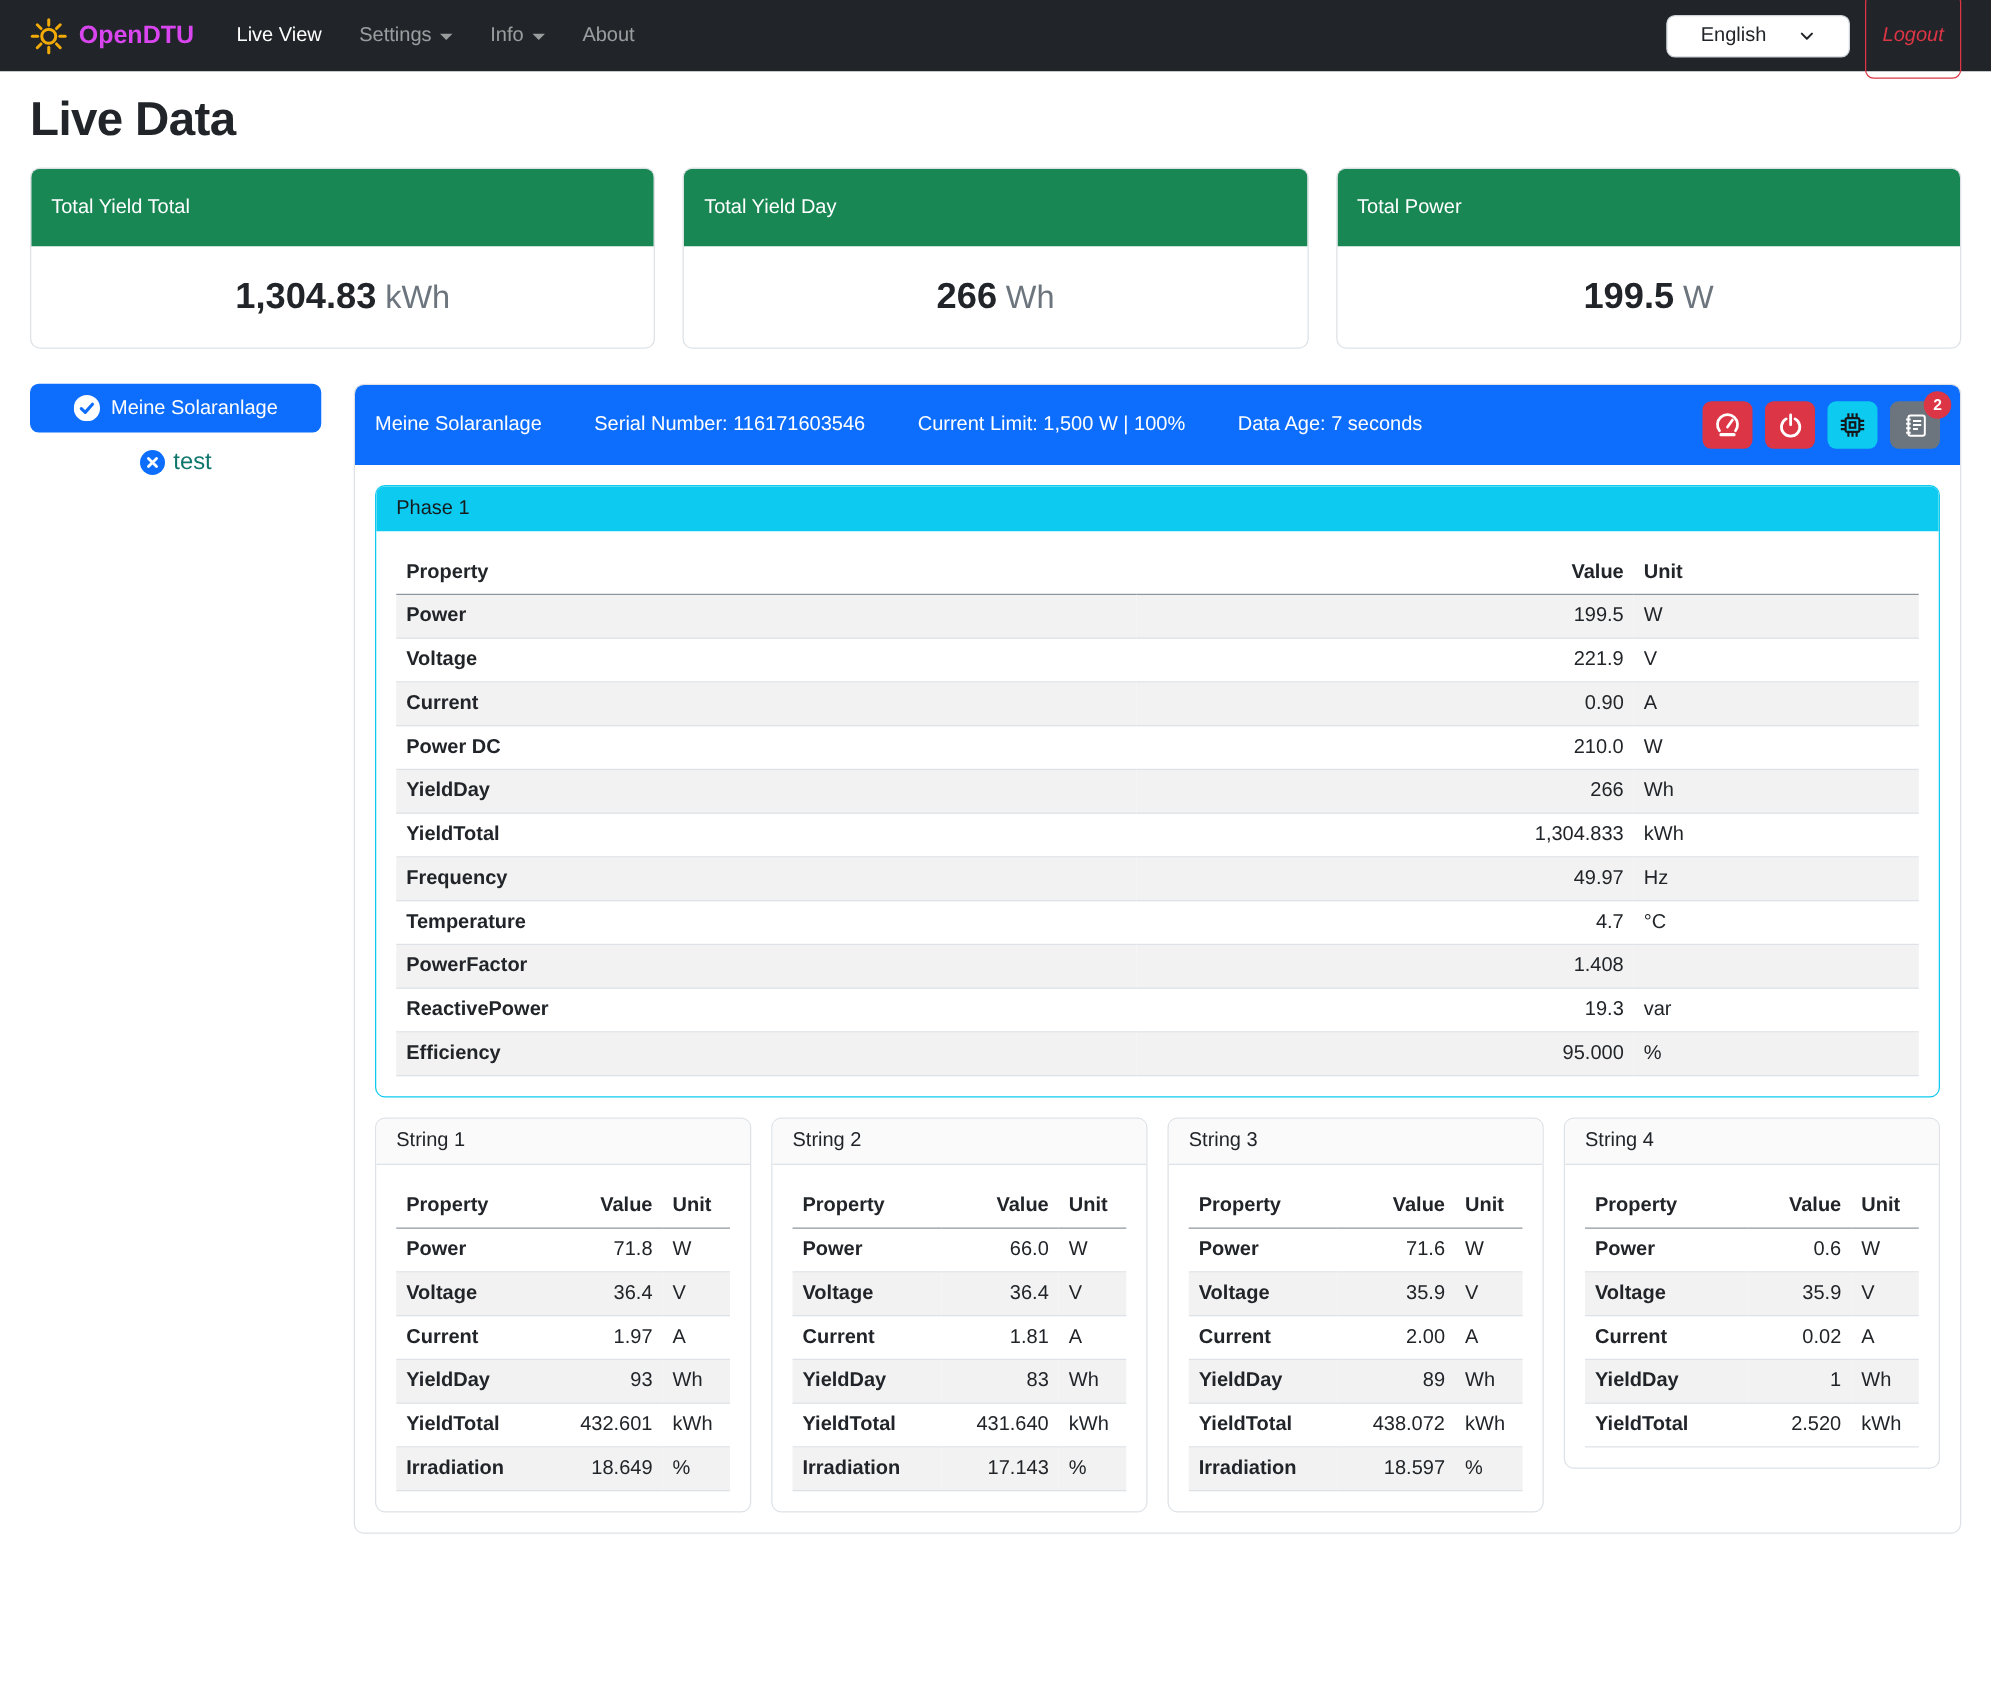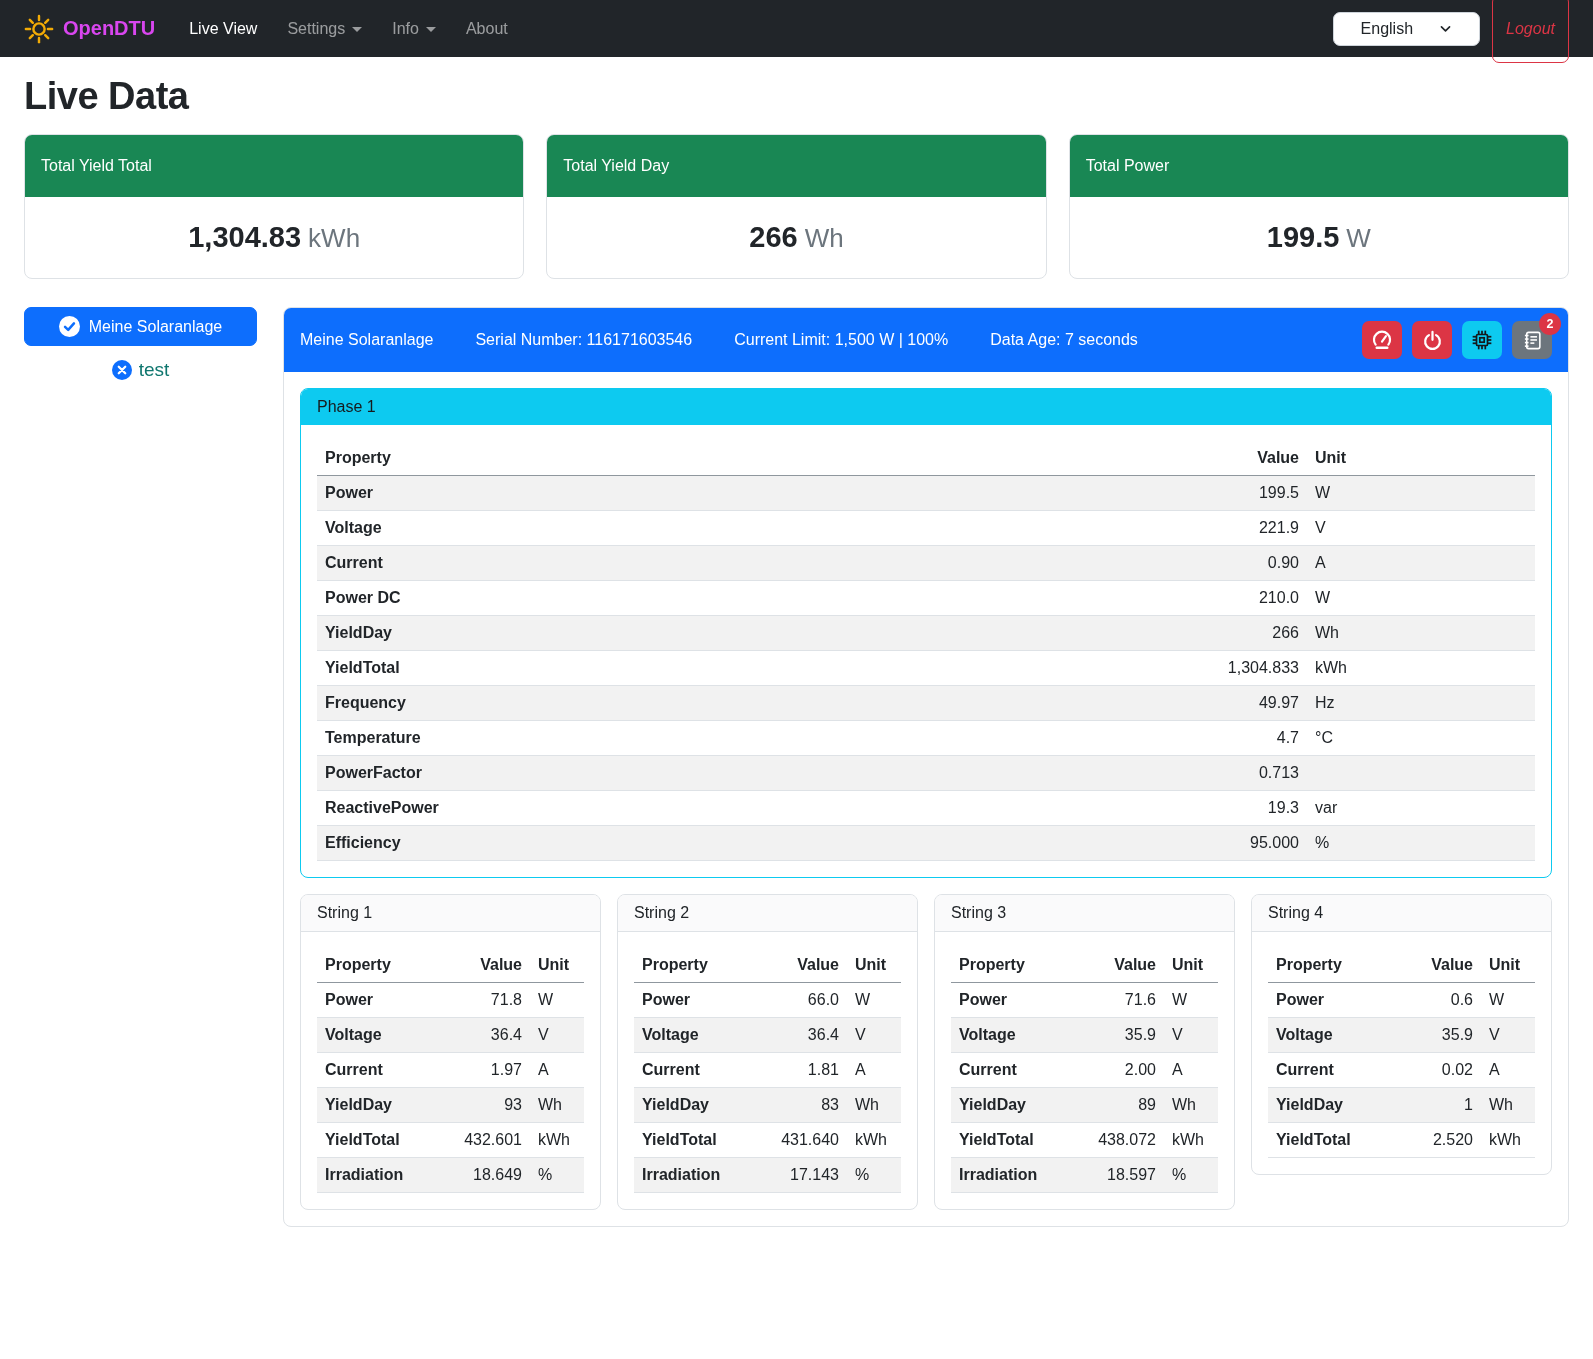--- a/index.html
+++ b/index.html
@@ -347,21 +347,21 @@
     <td class="val">49.97</td>
     <td class="unit">Hz</td>
   </tr>
                   <tr>
     <td class="prop">Temperature</td>
     <td class="val">4.7</td>
     <td class="unit">°C</td>
   </tr>
                   <tr>
     <td class="prop">PowerFactor</td>
-    <td class="val">0.713</td>
+    <td class="val">1.408</td>
     <td class="unit"></td>
   </tr>
                   <tr>
     <td class="prop">ReactivePower</td>
     <td class="val">19.3</td>
     <td class="unit">var</td>
   </tr>
                   <tr>
     <td class="prop">Efficiency</td>
     <td class="val">95.000</td>

